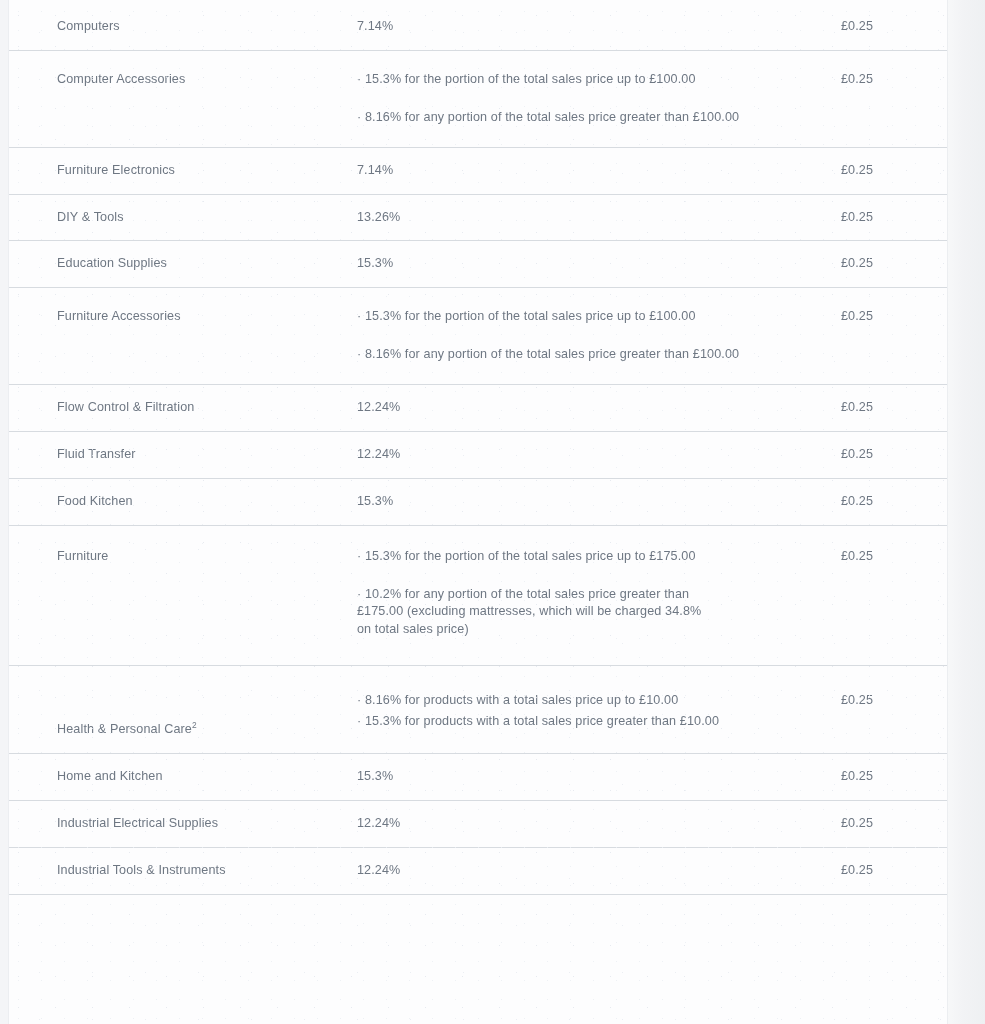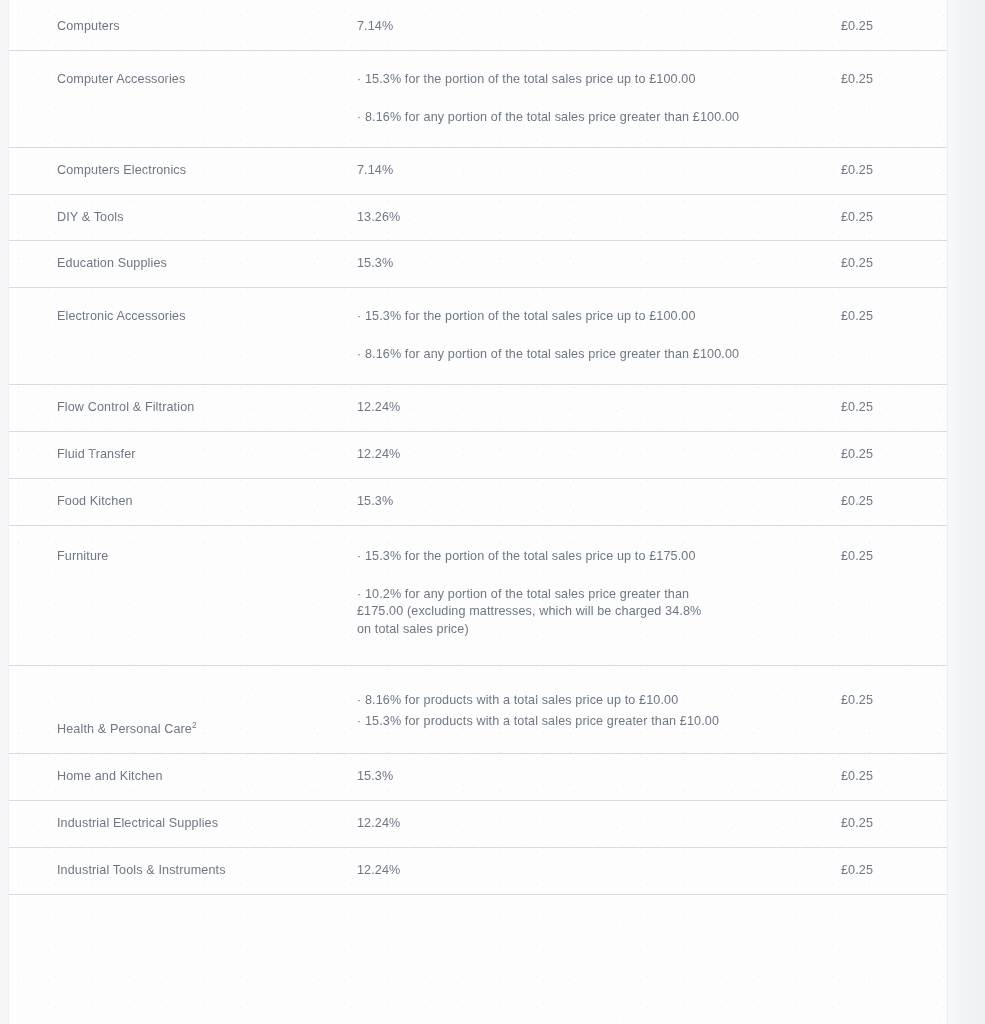--- a/index.html
+++ b/index.html
@@ -139,42 +139,42 @@
         </tr>
         <tr class="r-tall r-acc">
           <td class="cat"><span>Computer Accessories</span></td>
           <td class="fee">
             <span class="fline">· 15.3% for the portion of the total sales price up to £100.00</span>
             <span class="fline spaced">· 8.16% for any portion of the total sales price greater than £100.00</span>
           </td>
           <td class="closing"><span>£0.25</span></td>
         </tr>
         <tr class="">
-          <td class="cat"><span>Computers Electronics</span></td>
+          <td class="cat"><span>Furniture Electronics</span></td>
           <td class="fee">
             <span class="fline">7.14%</span>
           </td>
           <td class="closing"><span>£0.25</span></td>
         </tr>
         <tr class="">
           <td class="cat"><span>DIY &amp; Tools</span></td>
           <td class="fee">
             <span class="fline">13.26%</span>
           </td>
           <td class="closing"><span>£0.25</span></td>
         </tr>
         <tr class="">
           <td class="cat"><span>Education Supplies</span></td>
           <td class="fee">
             <span class="fline">15.3%</span>
           </td>
           <td class="closing"><span>£0.25</span></td>
         </tr>
         <tr class="r-tall r-acc">
-          <td class="cat"><span>Electronic Accessories</span></td>
+          <td class="cat"><span>Furniture Accessories</span></td>
           <td class="fee">
             <span class="fline">· 15.3% for the portion of the total sales price up to £100.00</span>
             <span class="fline spaced">· 8.16% for any portion of the total sales price greater than £100.00</span>
           </td>
           <td class="closing"><span>£0.25</span></td>
         </tr>
         <tr class="">
           <td class="cat"><span>Flow Control &amp; Filtration</span></td>
           <td class="fee">
             <span class="fline">12.24%</span>

